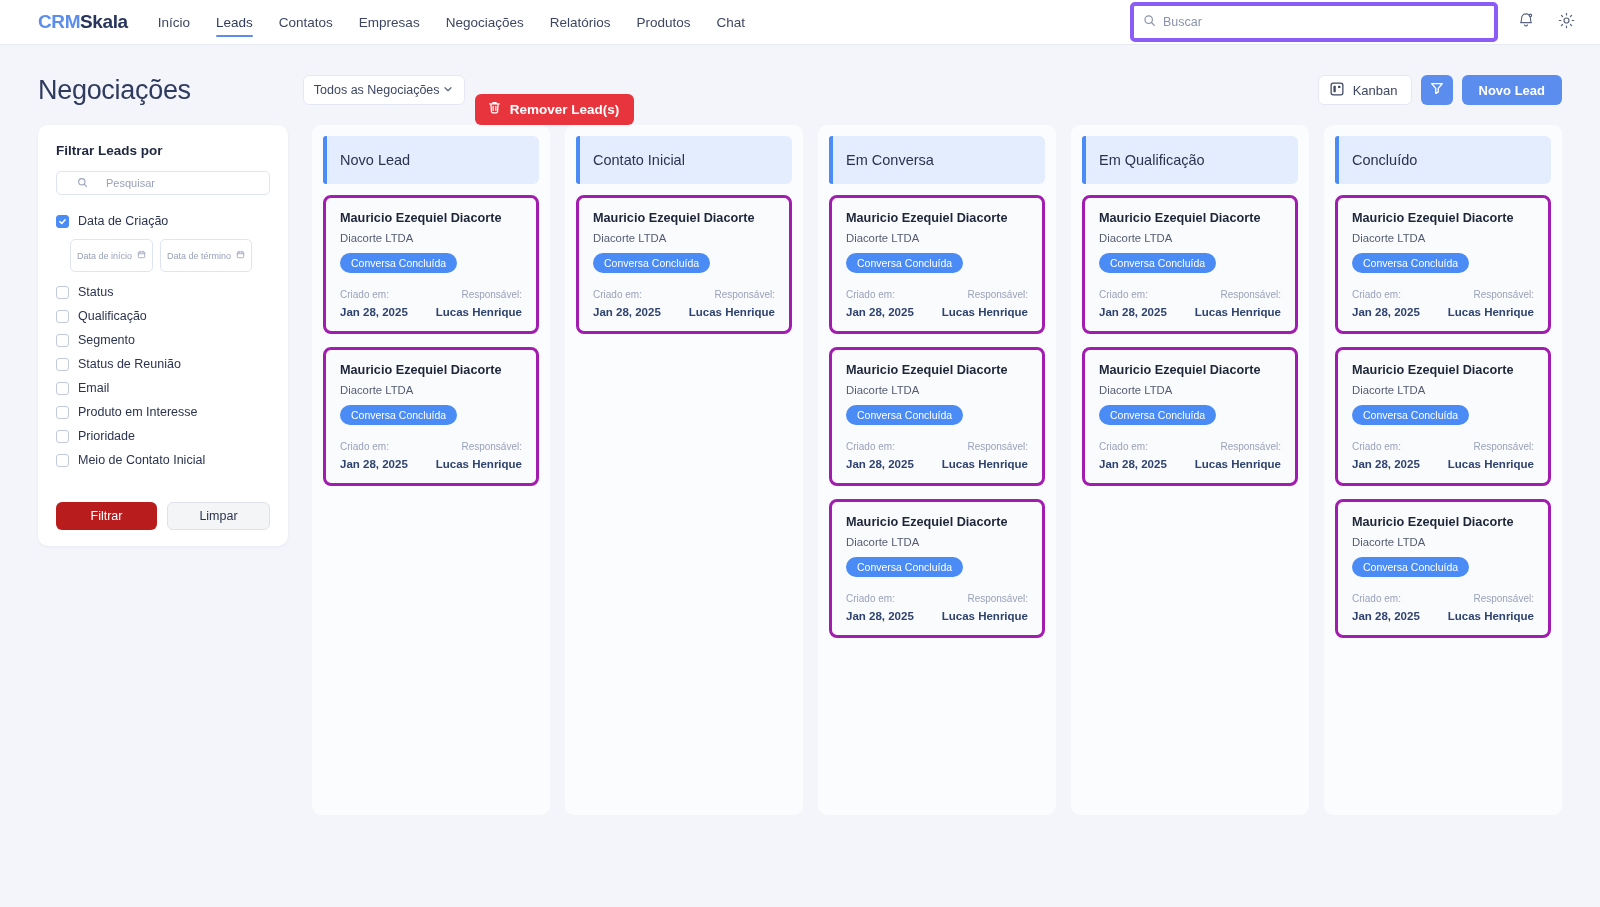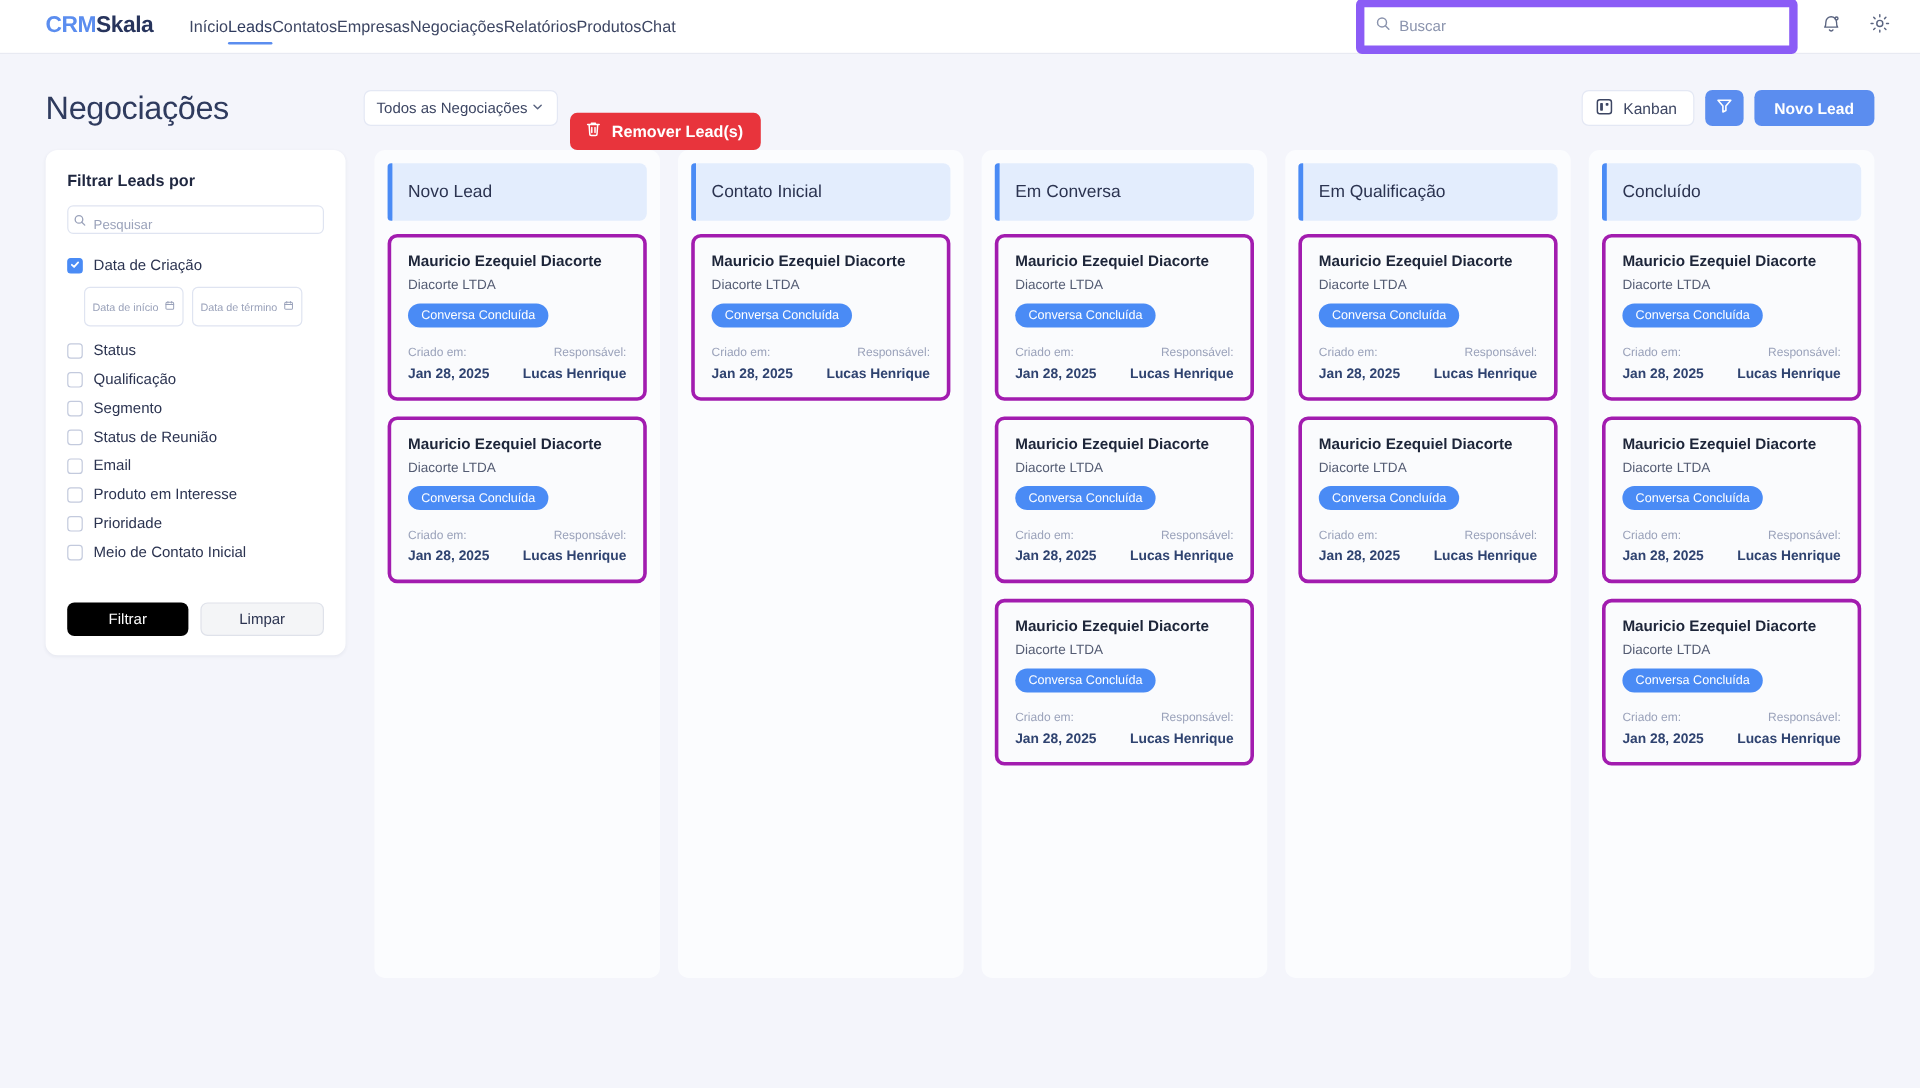--- a/index.html
+++ b/index.html
@@ -15,33 +15,33 @@
     height: 45px;
     background: #ffffff;
     border-bottom: 1px solid #e8eaf2;
     display: flex;
     align-items: center;
     padding: 0 22px 0 38px;
   }
   .logo { font-size: 19px; font-weight: bold; letter-spacing: -.4px; margin-right: 30px; white-space: nowrap; }
   .logo .p1 { color: #5b8def; }
   .logo .p2 { color: #27345c; }
-  .nav { display: flex; align-items: center; }
+  .nav { display: flex; align-items: center; gap: 26px; }
   .nav-item {
     font-size: 13.5px; color: #3d4663; padding: 13px 0 12px;
     position: relative; white-space: nowrap; cursor: pointer;
   }
   .nav-item.active { color: #2f3b5e; }
   .nav-item.active:after {
     content: ""; position: absolute; left: 0; right: 0; bottom: 5px;
     height: 2px; background: #5b8def; border-radius: 2px;
   }
   .topbar-right { margin-left: auto; display: flex; align-items: center; gap: 16px; }
   .searchbox {
-    width: 368px; height: 26px; border: 7px solid #8b5cf6; border-radius: 5px;
+    width: 368px; height: 26px; border: 4px solid #8b5cf6; border-radius: 5px;
     background: #fff; display: flex; align-items: center; gap: 7px; padding: 16px 9px;
   }
   .searchbox .ph { font-size: 12.5px; color: #8a93ad; }
   .icon-btn { width: 24px; height: 24px; display: flex; align-items: center; justify-content: center; cursor: pointer; }
 
   
   .page-head {
     display: flex; align-items: center; padding: 22px 38px 0 38px; height: 68px;
   }
   .page-title { font-size: 27px; color: #2f3b5e; font-weight: normal; letter-spacing: -.3px; }
@@ -76,42 +76,42 @@
   .body { display: flex; padding: 12px 38px 0 38px; gap: 24px; align-items: flex-start; }
 
   
   .filters {
     width: 250px; background: #fff; border-radius: 10px; padding: 18px 18px 16px;
     box-shadow: 0 1px 3px rgba(40,50,90,.06);
   }
   .filters h3 { font-size: 13.5px; color: #1f2740; margin-bottom: 13px; }
   .f-search {
     height: 24px; border: 1px solid #dfe4f1; border-radius: 5px; display: flex;
-    align-items: flex-end; gap: 6px; padding: 0 4px; margin-bottom: 14px;
+    align-items: center; gap: 18px; padding: 0 20px; margin-bottom: 14px;
   }
   .f-search .ph { font-size: 11px; color: #9aa2ba; }
   .f-row { display: flex; align-items: center; gap: 9px; height: 24px; }
   .cb {
     width: 13px; height: 13px; border: 1px solid #c3cadd; border-radius: 3px;
     background: #fff; flex: none; cursor: pointer;
   }
   .cb.on { background: #4a8bf5; border-color: #4a8bf5; display: flex; align-items: center; justify-content: center; }
   .f-label { font-size: 12.5px; color: #2b3350; }
   .dates { display: flex; gap: 7px; margin: 6px 0 8px 14px; }
   .date-pill {
     height: 33px; border: 1px solid #dfe4f1; border-radius: 5px; display: flex;
     align-items: center; gap: 5px; padding: 0 6px; font-size: 9px; color: #9aa2ba;
     cursor: pointer; background: #fff;
   }
   .f-actions { display: flex; gap: 10px; margin-top: 30px; }
   .f-btn {
     height: 28px; border-radius: 6px; display: flex; align-items: center;
     justify-content: center; font-size: 12.5px; cursor: pointer;
   }
-  .f-btn.primary { width: 110px; background: #000000; color: #fff; }
+  .f-btn.primary { width: 110px; background: #b91c1c; color: #fff; }
   .f-btn.ghost { width: 112px; background: #f4f5f7; border: 1px solid #dfe2ea; color: #2b3350; }
 
   
   .board { display: flex; gap: 15px; flex: 1; }
   .column {
     flex: 1; min-width: 0; background: #fbfcfe; border-radius: 9px;
     padding: 11px 11px 0; height: 690px; position: relative; overflow: hidden;
   }
   .col-head {
     background: #e3edfd; border-radius: 6px; height: 48px; display: flex;

